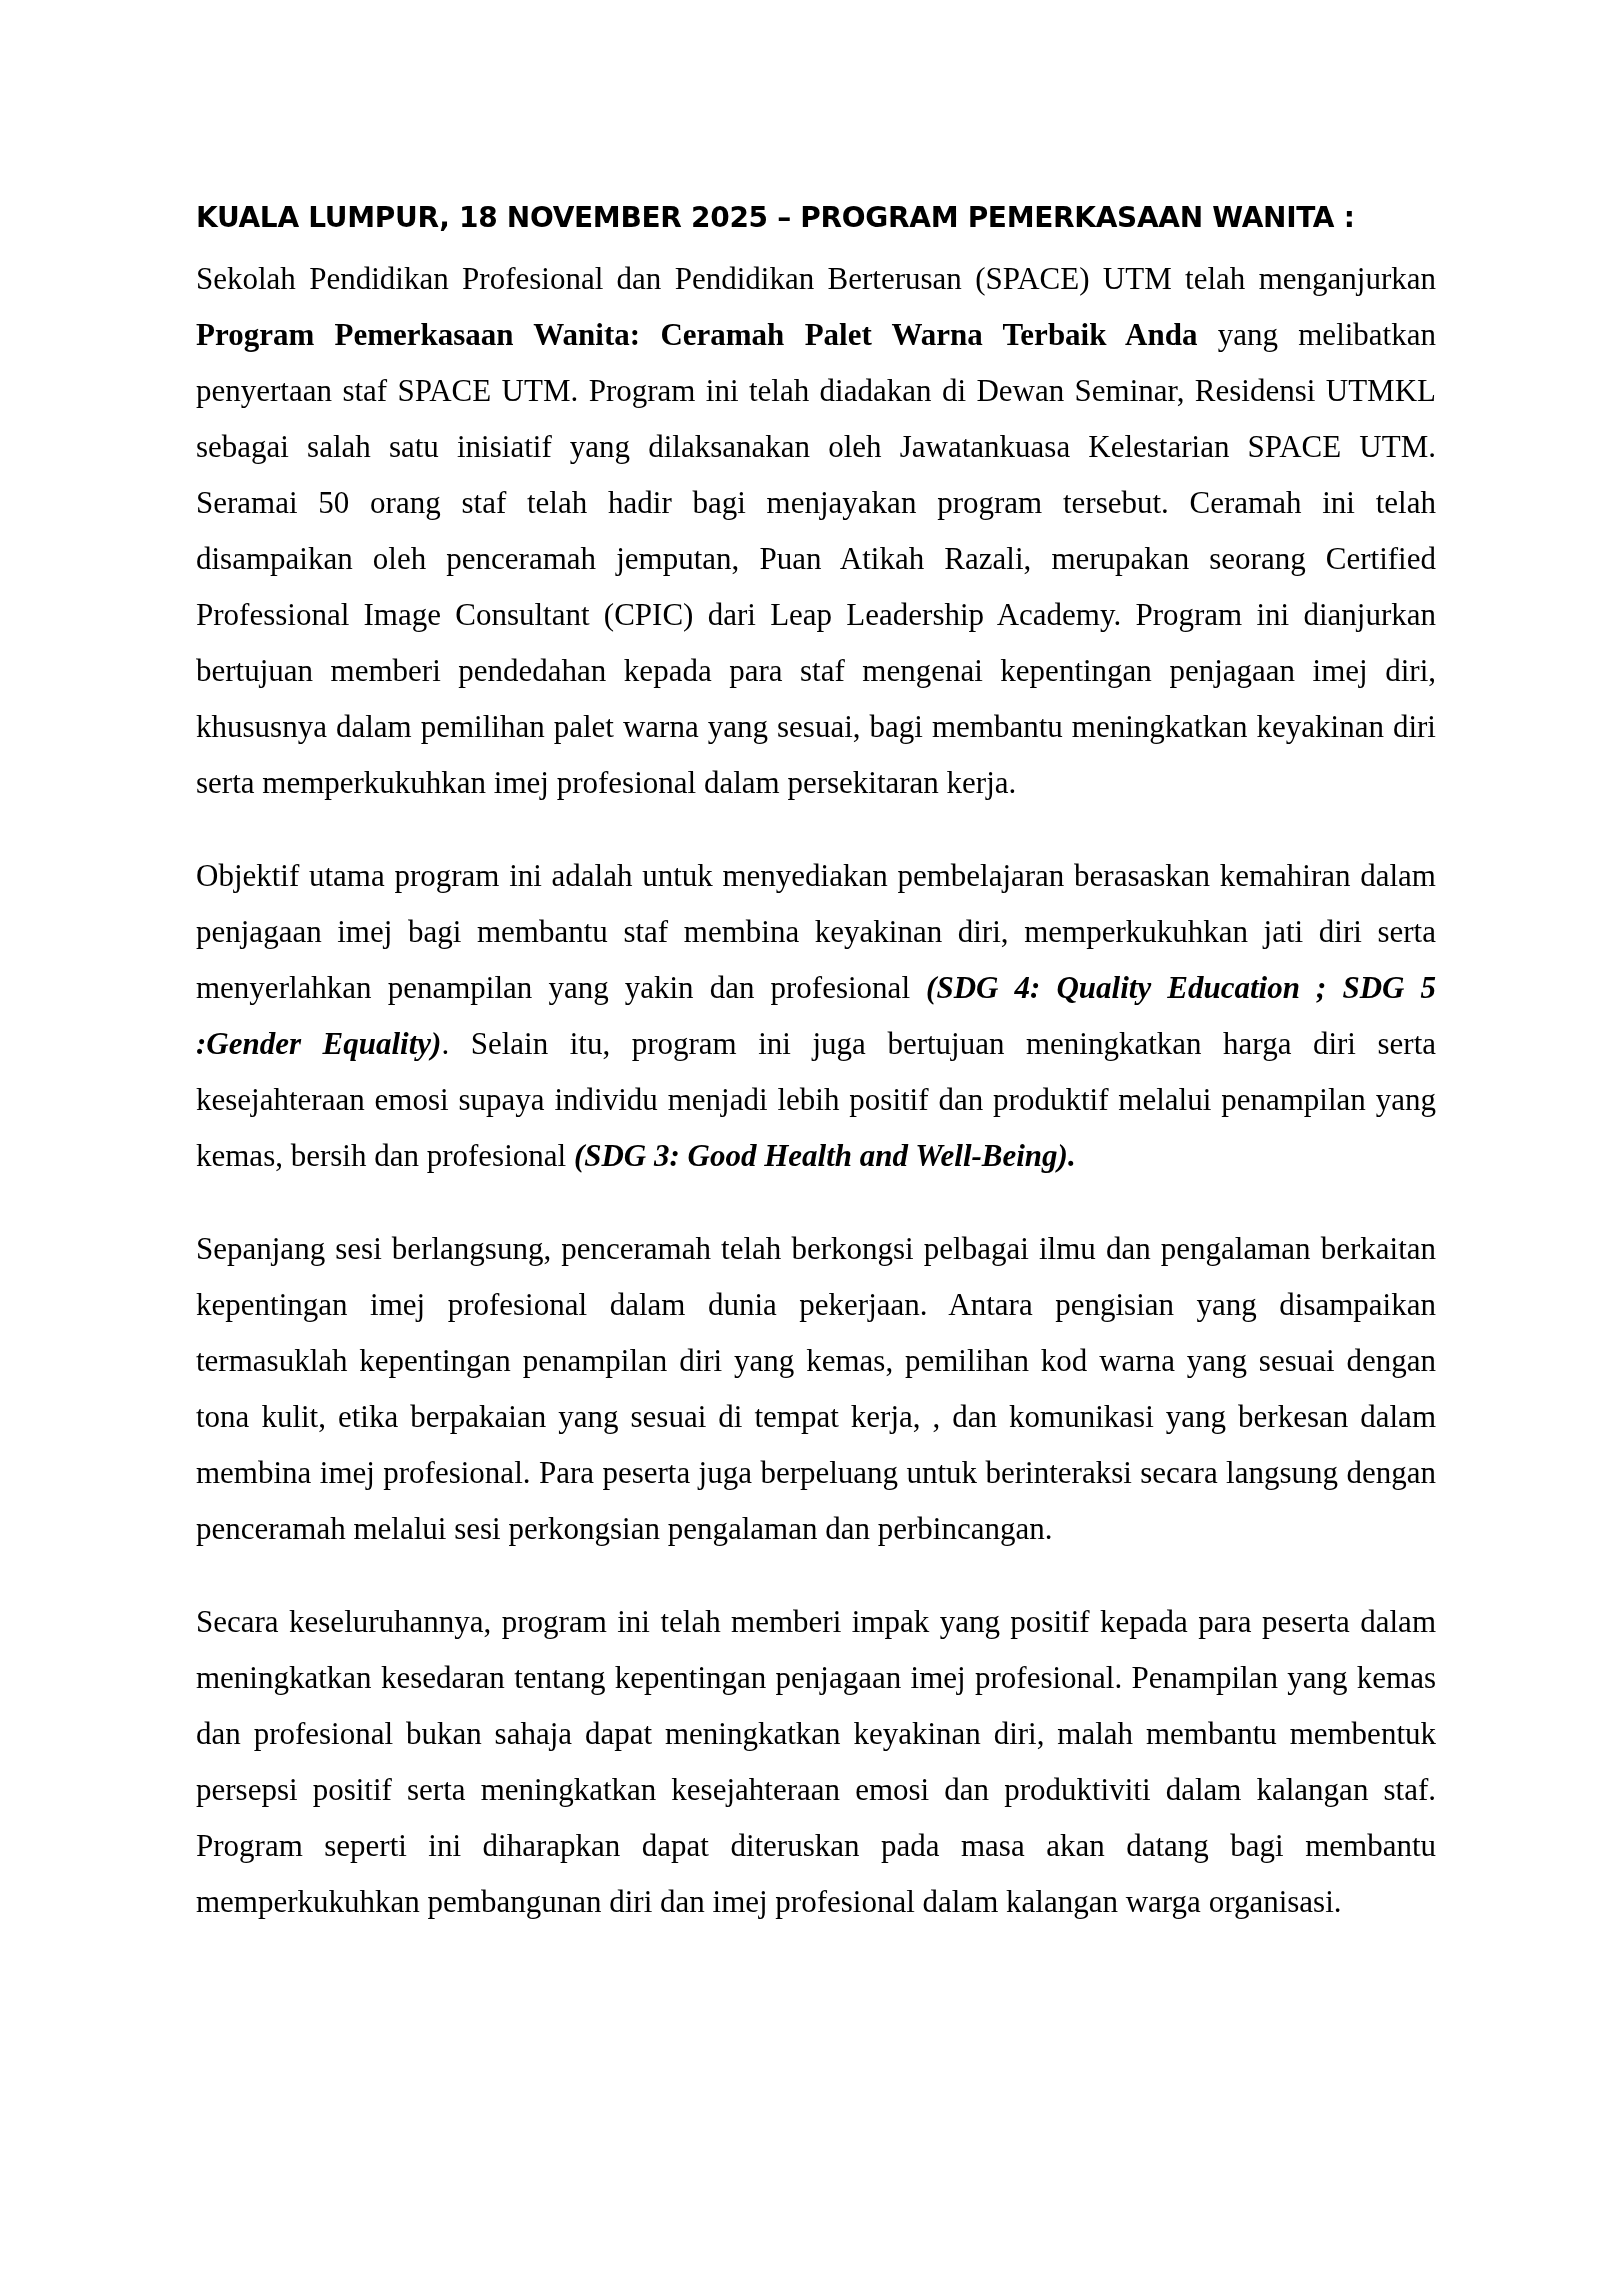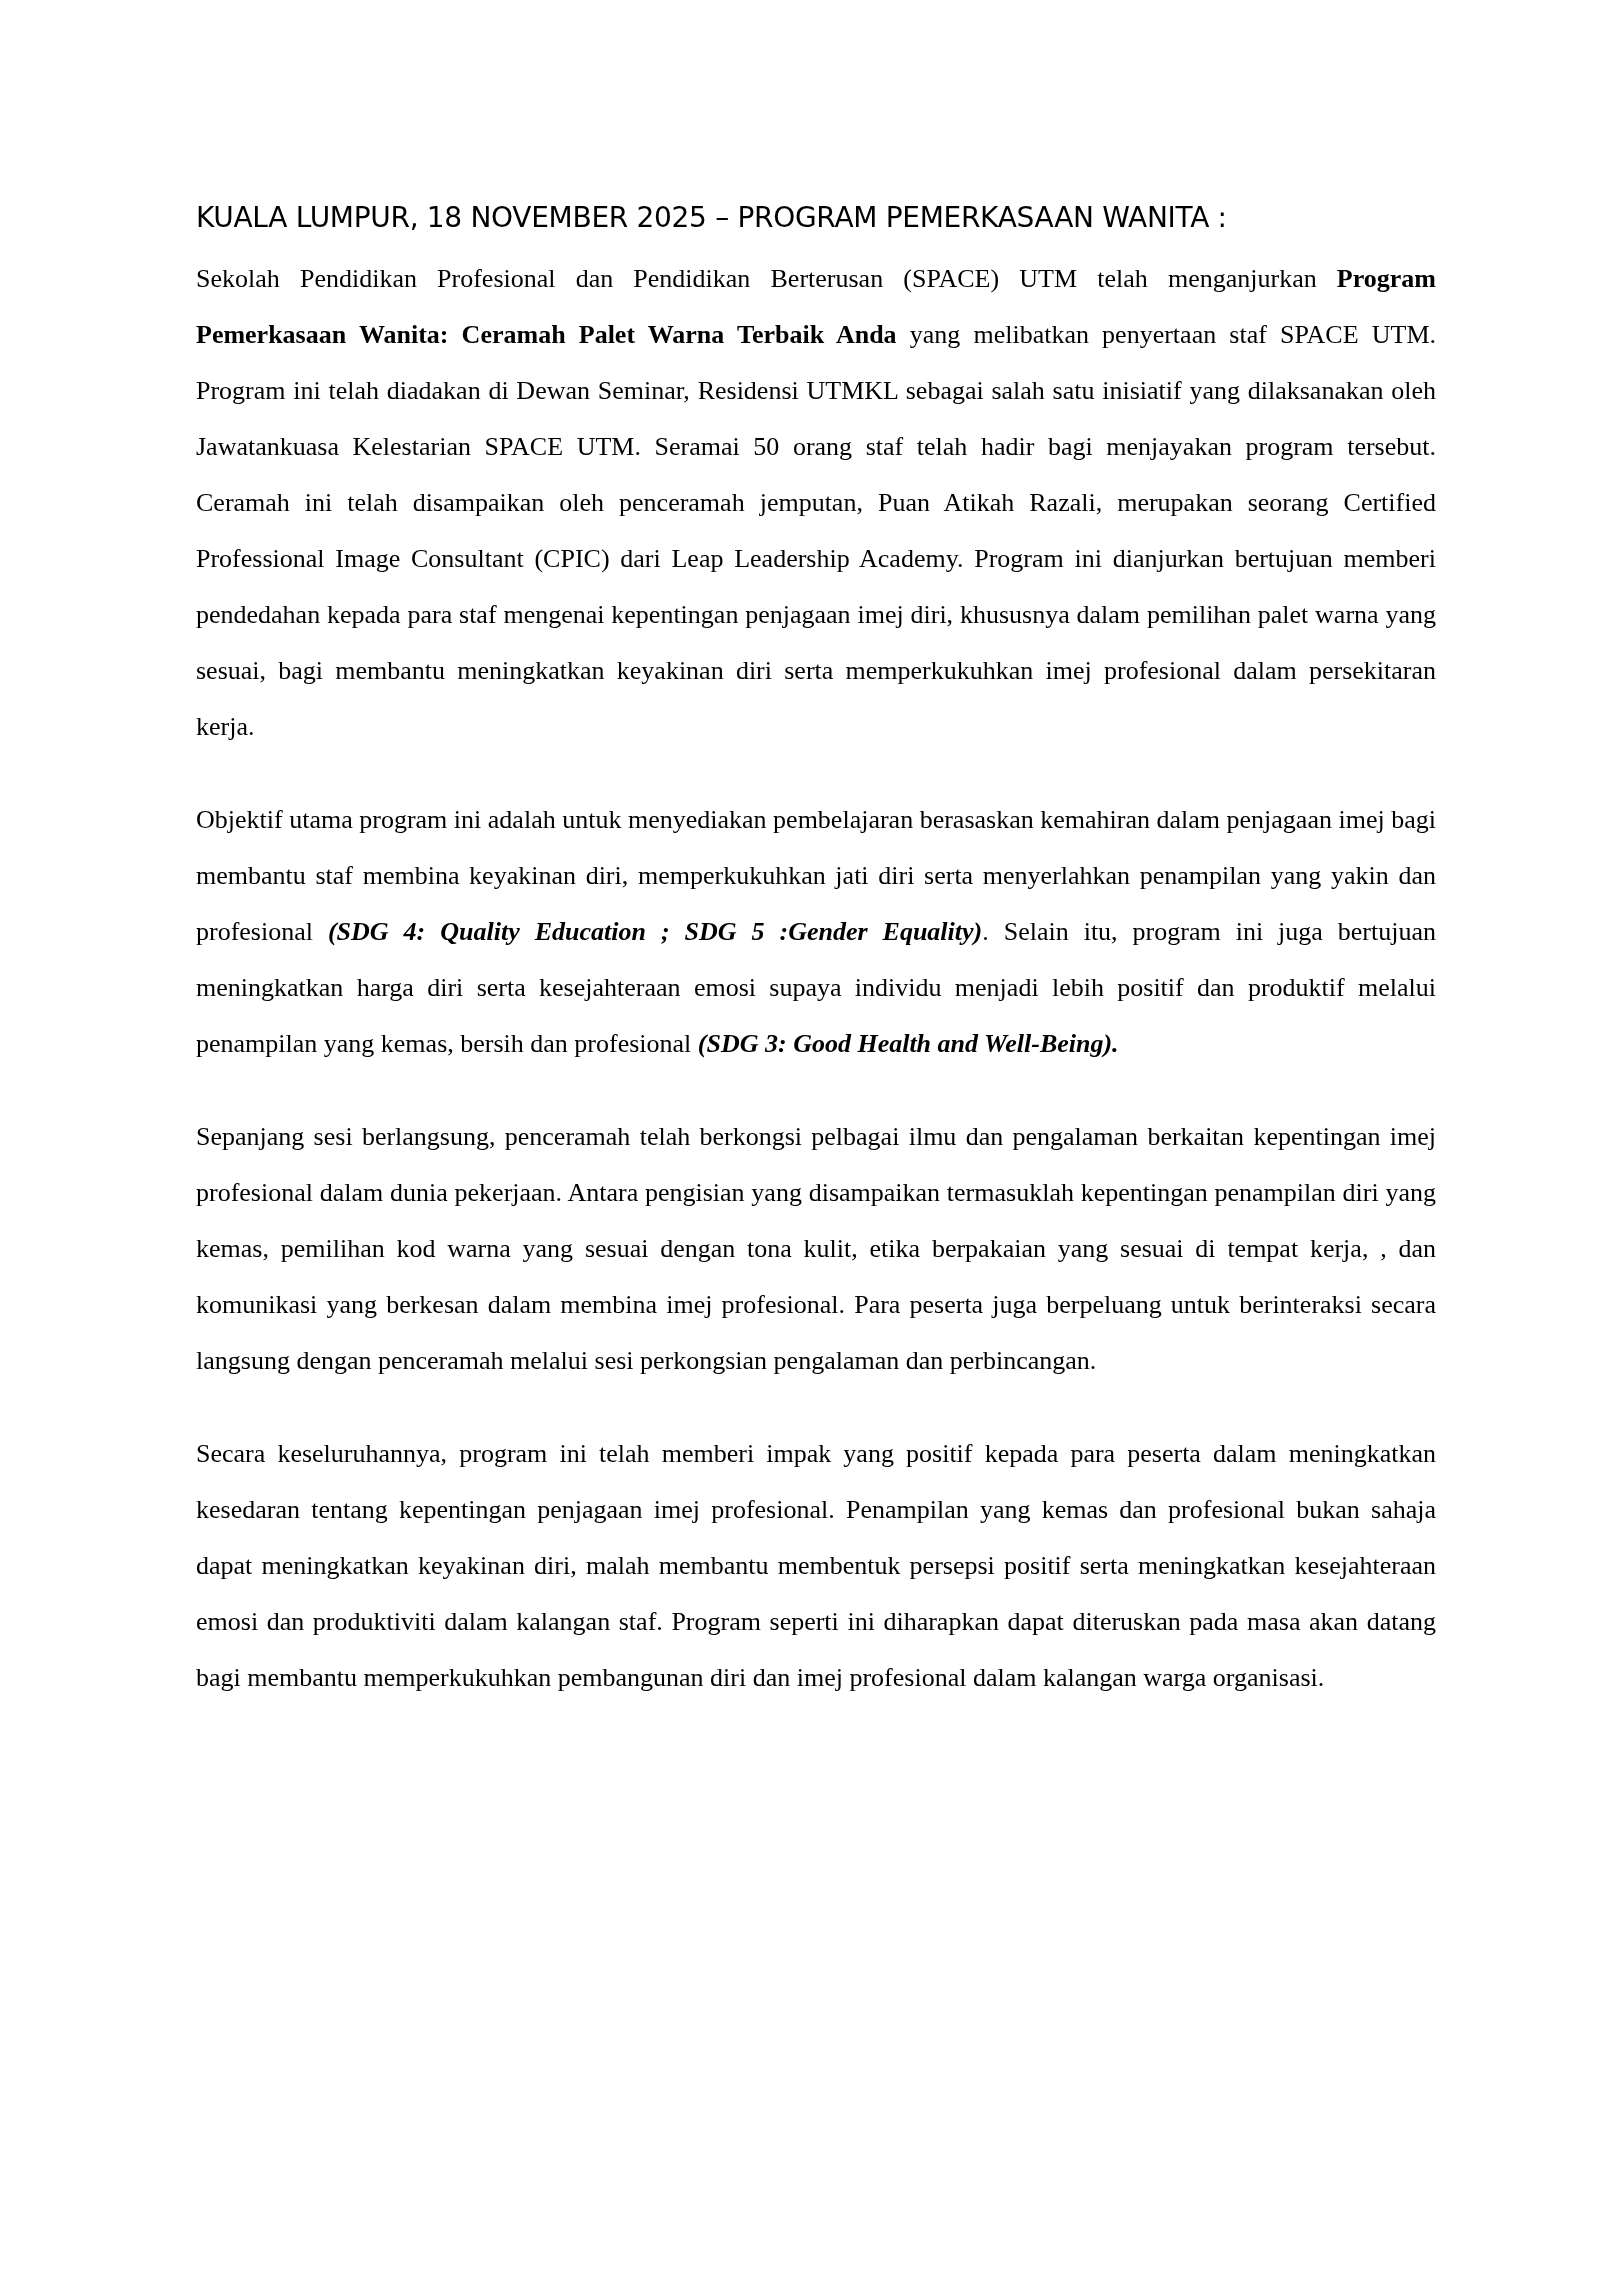--- a/index.html
+++ b/index.html
@@ -1,28 +1,28 @@
 <!DOCTYPE html>
 <html><head>
 <meta charset="utf-8">
 <style>
   html, body { margin: 0; padding: 0; background: #ffffff; }
   body { width: 1621px; height: 2293px; position: relative; overflow: hidden; }
   .page { position: absolute; left: 196px; top: 196px; width: 1240px; color: #000; }
   .title {
     font-family: "DejaVu Sans", sans-serif;
-    font-weight: normal;
+    font-weight: bold;
     font-size: 28px;
     line-height: 43px;
     margin: 0 0 11.8px 0;
     letter-spacing: -0.3px;
   }
   .para {
     font-family: "Liberation Serif", serif;
-    font-size: 26px;
+    font-size: 31px;
     line-height: 56px;
     text-align: justify;
     margin: 0 0 37px 0;
   }
   .para b { font-weight: bold; }
   .para i.sdg { font-weight: bold; font-style: italic; }
 </style>
 </head>
 <body>
 

